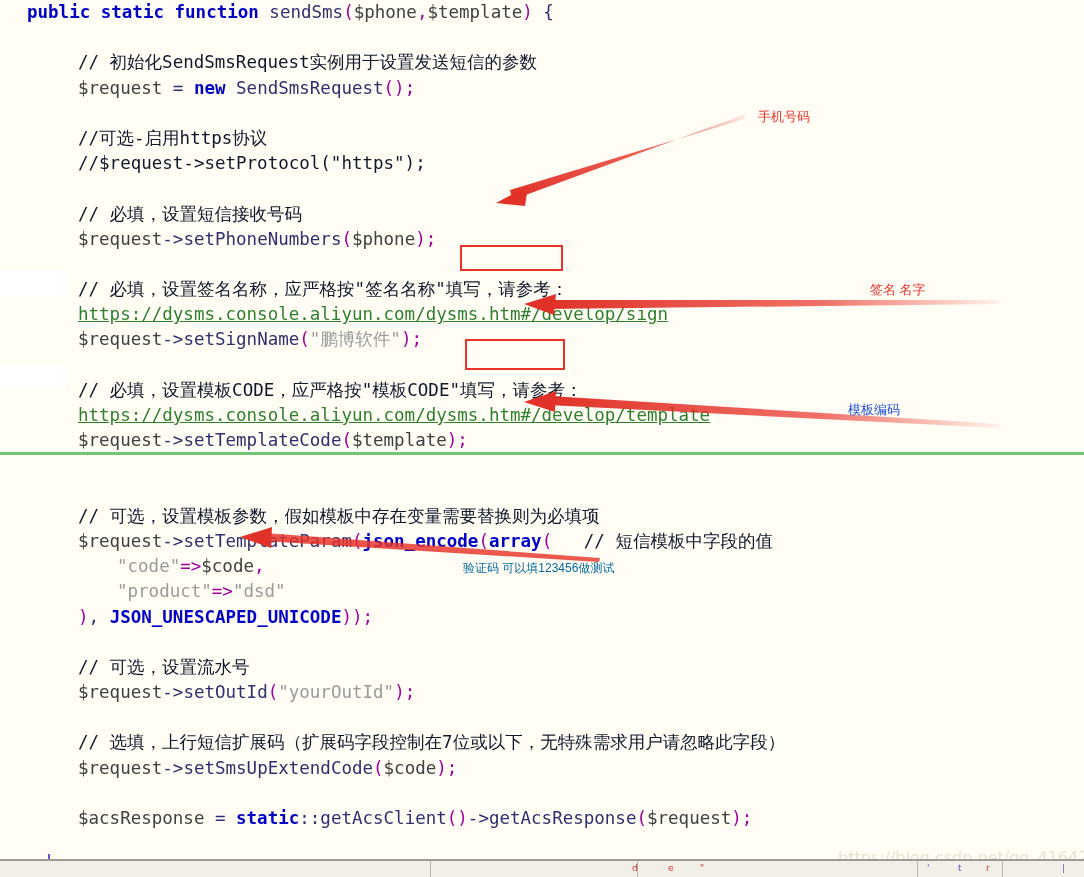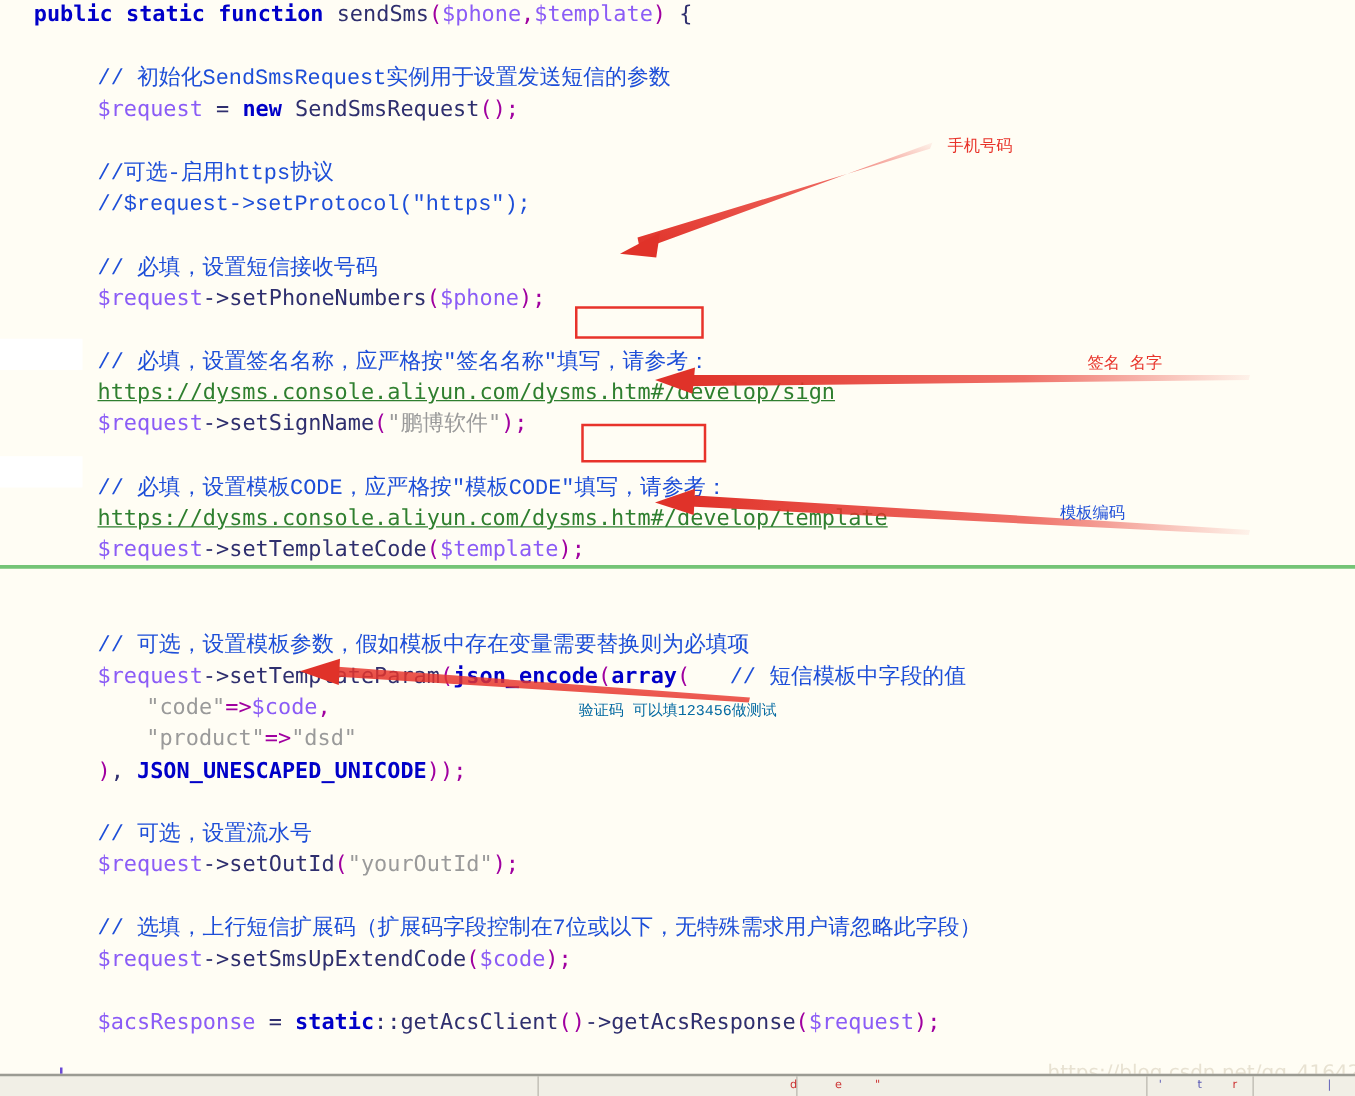--- a/index.html
+++ b/index.html
@@ -27,23 +27,23 @@
     letter-spacing:0px;
     color:#2a2a9a;
   }
   .indent1{padding-left:78px;}
   .indent0{padding-left:27px;}
   .indent2{padding-left:117px;}
 
   
   .kw{color:#0000c8;font-weight:bold;}
   .fn{color:#2f2f6e;}
-  .var{color:#8b5cf6;}
+  .var{color:#404040;}
   .punc{color:#a000a0;}
-  .cmt{color:#1d4ed8;font-family:Liberation Mono, monospace;}
+  .cmt{color:#0f172a;}
   .str{color:#9a9a9a;}
   .op{color:#a000a0;}
   .const{color:#0000c8;font-weight:bold;}
   .plain{color:#2f2f6e;}
   .url{color:#2f7f2f;text-decoration:underline;}
 
   
   .hilite{
     position:absolute;left:0;width:66px;height:25px;
     background:#ffffff;
@@ -59,21 +59,21 @@
   .redbox{
     position:absolute;border:2px solid #e8332a;
     box-sizing:border-box;
     pointer-events:none;
   }
 
   
   .anno{
     position:absolute;
     color:#e8332a;
-    font-family:Liberation Mono, monospace;
+    font-family:Liberation Sans, sans-serif;
     font-size:13px;
     white-space:nowrap;
   }
   .anno.small{font-size:12px;}
 
   
   .arrowlayer{
     position:absolute;left:0;top:0;width:1084px;height:877px;
     pointer-events:none;
   }

